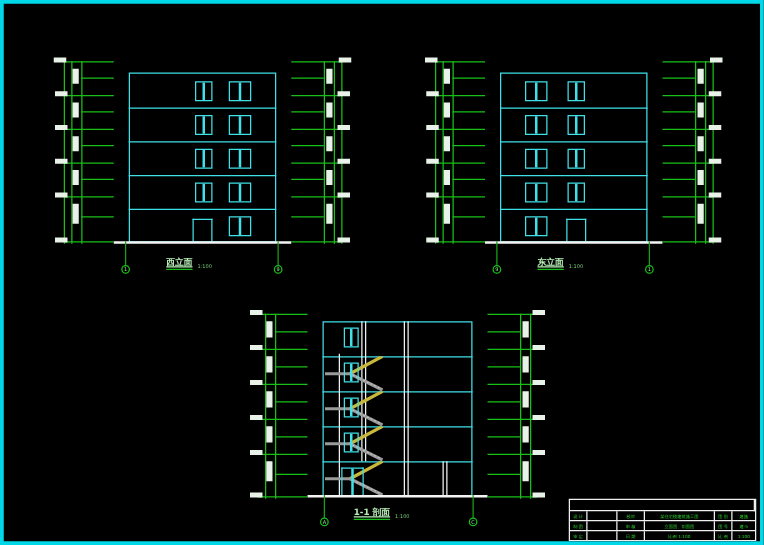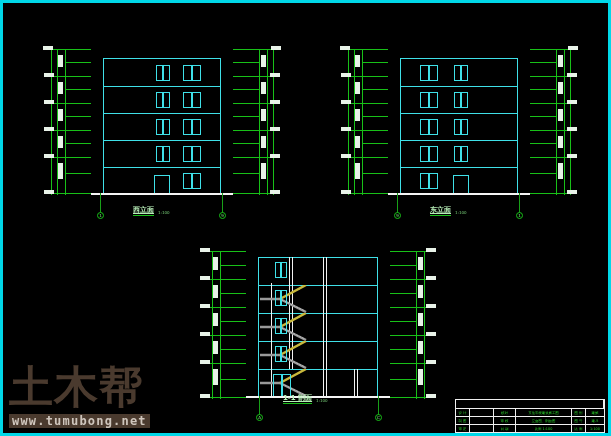--- a/index.html
+++ b/index.html
@@ -396,21 +396,21 @@
 
       <div class="axis-line" style="left:101px;top:153px;height:20px;"></div>
       <div class="bubble" style="left:98px;top:171px;">
         <span>A</span>
       </div>
       <div class="axis-line" style="left:220px;top:153px;height:20px;"></div>
       <div class="bubble" style="left:217px;top:171px;">
         <span>C</span>
       </div>
 
-      <div class="caption" style="left:125px;top:151px;">
+      <div class="caption" style="left:125px;top:163px;">
         <span class="title">1-1 剖面</span>
         <span class="scale">1:100</span>
       </div>
     </div>
 
     <div id="titleblock" style="left:452px;top:396px;width:150px;height:34px;">
       <div class="tbhead tbcell"></div>
 
       <div class="tbrow">
         <div class="tbcell" style="flex:0 0 14px;">设 计</div>
@@ -433,19 +433,15 @@
       <div class="tbrow">
         <div class="tbcell" style="flex:0 0 14px;">审 定</div>
         <div class="tbcell" style="flex:0 0 24px;"></div>
         <div class="tbcell" style="flex:0 0 22px;">日 期</div>
         <div class="tbcell" style="flex:1 1 auto;">比例 1:100</div>
         <div class="tbcell" style="flex:0 0 14px;">比 例</div>
         <div class="tbcell" style="flex:0 0 18px;">1:100</div>
       </div>
     </div>
 
-    <div id="watermark">
-      <div id="wm-cn">土木帮</div>
-      <span id="wm-url">www.tumubong.net</span>
-    </div>
 
   </div>
 </div>
 
 </body></html>

